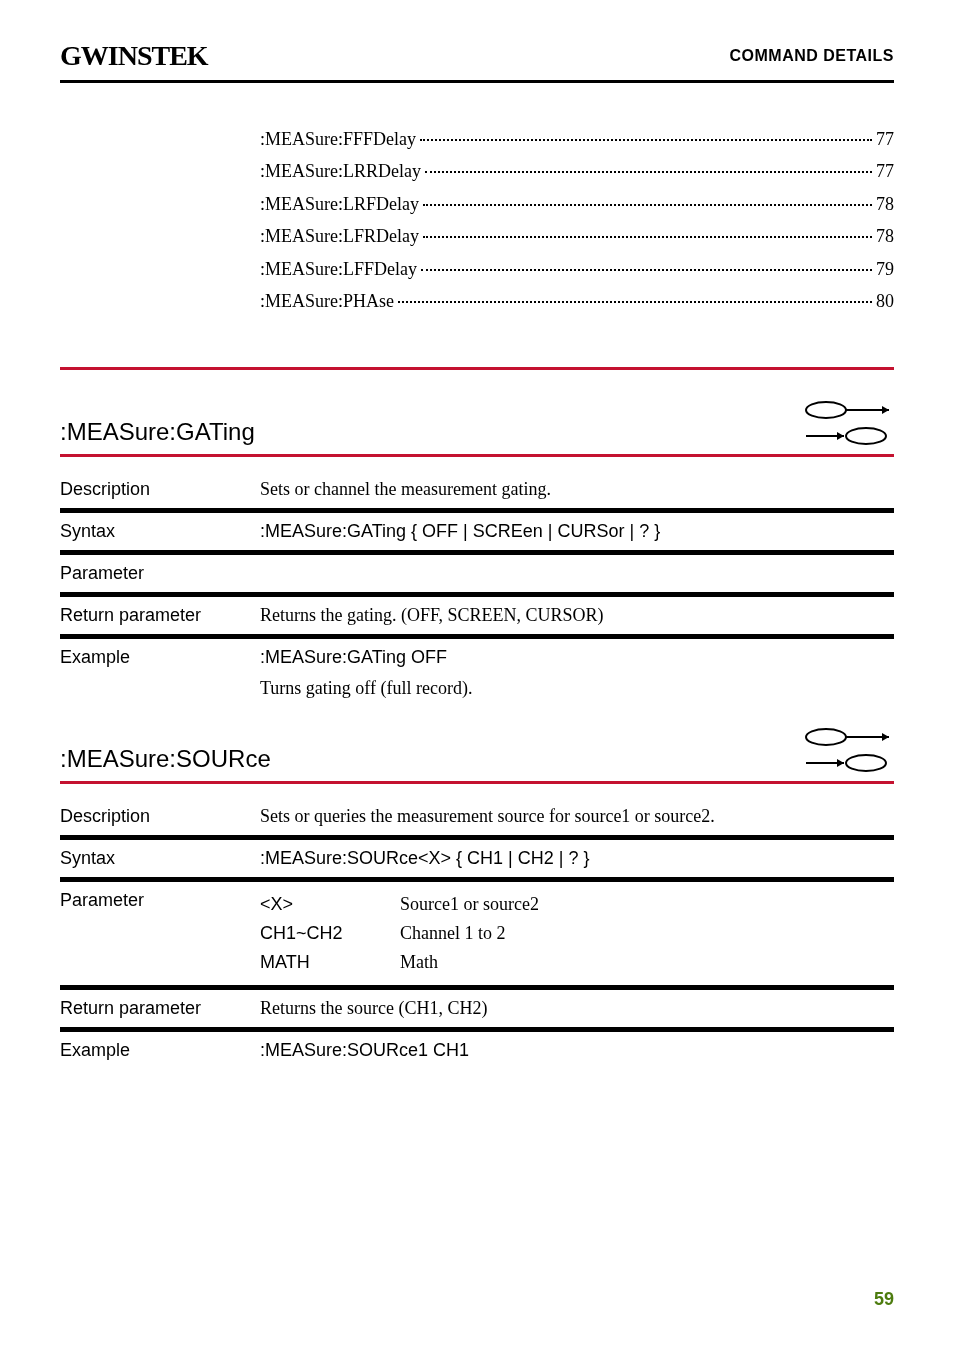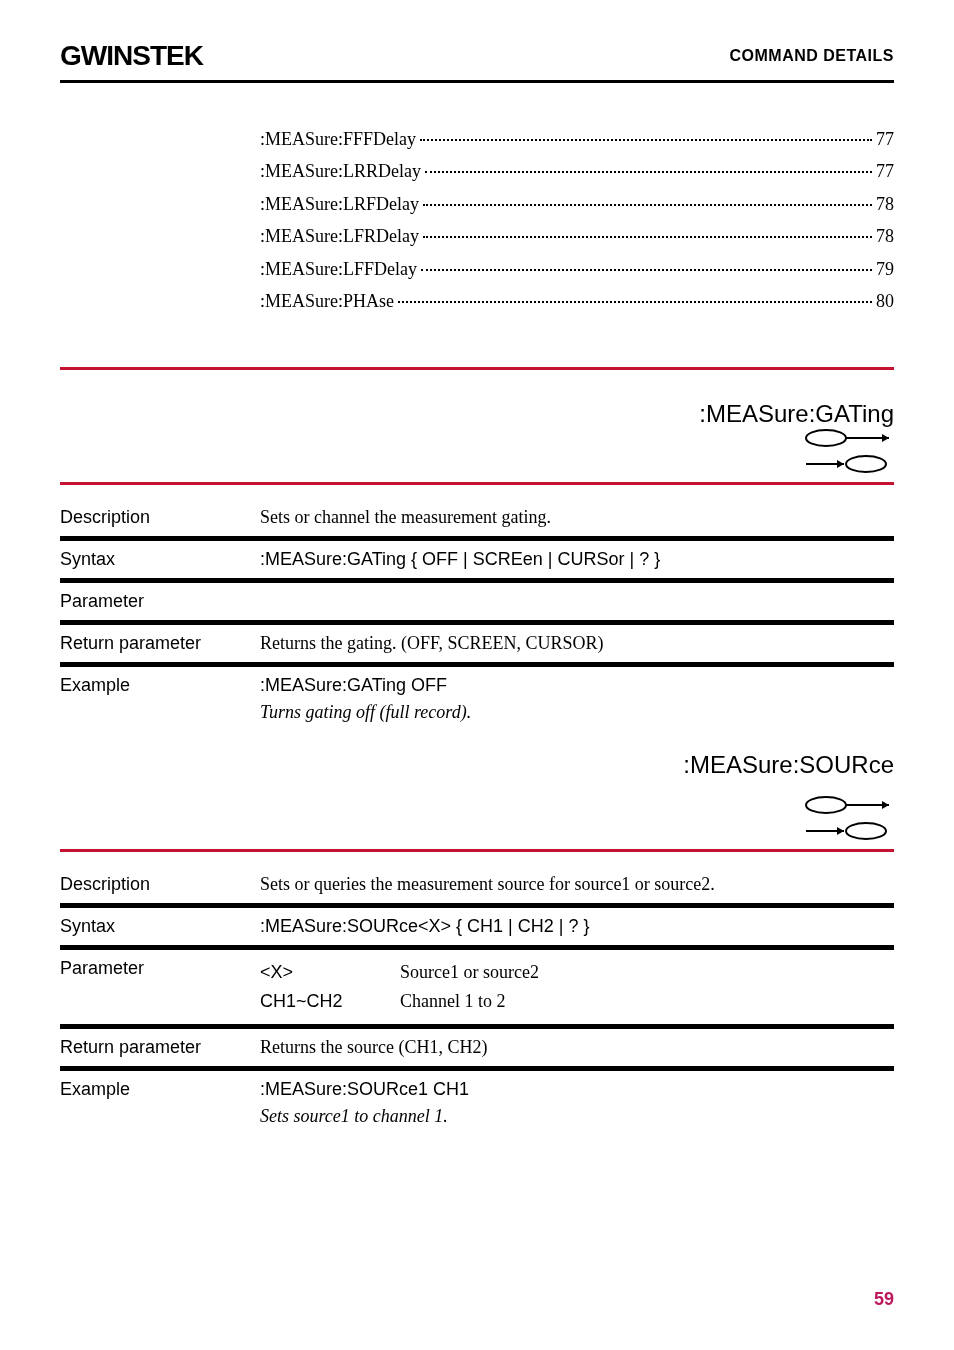--- a/index.html
+++ b/index.html
@@ -16,21 +16,21 @@
       color: #000;
       position: relative;
     }
     .header {
       display: flex;
       justify-content: space-between;
       align-items: center;
       margin-bottom: 8px;
     }
     .logo {
-      font-family: Liberation Sans, sans-serif;
+      font-family: Liberation Serif, serif;
       font-weight: 900;
       font-size: 28px;
       letter-spacing: -1px;
       color: #000;
     }
     .header-right {
       font-family: 'Arial Narrow', Arial, sans-serif;
       font-weight: bold;
       font-size: 16px;
       letter-spacing: 0.5px;
@@ -67,21 +67,20 @@
     .section-divider {
       border: none;
       border-top: 3px solid #c41230;
       margin: 30px 0 30px 0;
     }
     .section-header {
       display: flex;
       justify-content: space-between;
       align-items: flex-end;
       margin-bottom: 8px;
-      flex-direction: column;
     }
     .section-title {
       font-family: 'Arial Narrow', Arial, sans-serif;
       font-size: 24px;
       font-weight: normal;
     }
     .icon-set {
       display: flex;
       flex-direction: column;
       gap: 6px;
@@ -125,31 +124,30 @@
       flex: 1;
     }
     .example-block {
       flex: 1;
     }
     .example-line {
       font-family: 'Arial Narrow', Arial, sans-serif;
       margin-bottom: 6px;
     }
     .example-desc {
-      margin-top: 2px;
-      font-style: italic;
+      margin-top: 10px;
     }
     .page-number {
       position: absolute;
       bottom: 40px;
       right: 60px;
       font-family: 'Arial Narrow', Arial, sans-serif;
       font-weight: bold;
       font-size: 18px;
-      color: #be185d;
+      color: #4d7c0f;
     }
     .mono {
       font-family: 'Arial Narrow', Arial, sans-serif;
     }
   </style>
 </head>
 <body>
 
 <div class="header">
   <div class="logo">GWINSTEK</div>
@@ -261,27 +259,30 @@
   <div class="def-label">Parameter</div>
   <div class="param-table">
     <div class="param-row">
       <div class="param-key">&lt;X&gt;</div>
       <div class="param-val">Source1 or source2</div>
     </div>
     <div class="param-row">
       <div class="param-key">CH1~CH2</div>
       <div class="param-val">Channel 1 to 2</div>
     </div>
+    <div class="param-row">
+      <div class="param-key">MATH</div>
+      <div class="param-val">Math</div>
+    </div>
   </div>
 </div>
 <div class="def-row">
   <div class="def-label">Return parameter</div>
   <div class="def-value">Returns the source (CH1, CH2)</div>
 </div>
 <div class="def-row no-border">
   <div class="def-label">Example</div>
   <div class="example-block">
     <div class="example-line">:MEASure:SOURce1 CH1</div>
-    <div class="example-desc">Sets source1 to channel 1.</div>
   </div>
 </div>
 
 <div class="page-number">59</div>
 
 </body></html>

